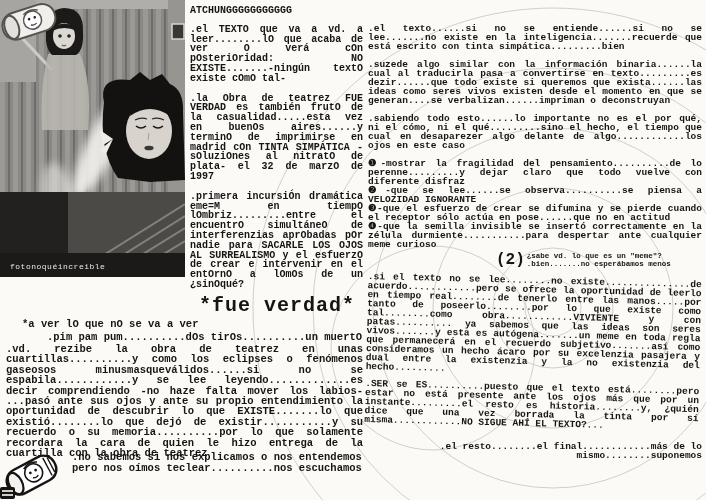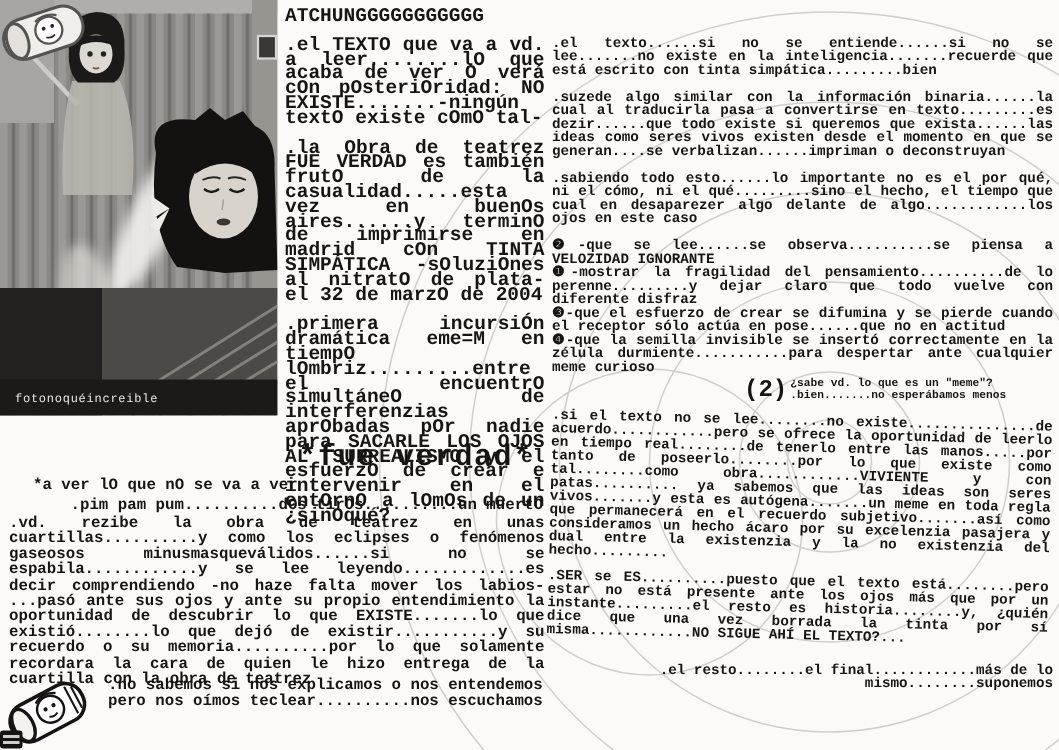--- a/index.html
+++ b/index.html
@@ -6,21 +6,21 @@
   .page{position:relative;width:706px;height:500px;background:#fbfaf6;overflow:hidden;
         font-family:"Liberation Mono","DejaVu Sans Mono",monospace;color:#161514;font-weight:bold;}
   .abs{position:absolute;}
   
   .swirls{position:absolute;left:0;top:0;z-index:1;pointer-events:none;}
   
   .photo{left:0;top:0;width:185px;height:277px;z-index:2;}
   .photo-caption{left:10px;top:262px;z-index:4;font-size:8px;font-weight:normal;
                  color:#e9e7e2;letter-spacing:.5px;}
   
-  .midcol{left:190px;top:6px;width:173px;z-index:3;font-size:13px;line-height:9.8px;text-align:justify;}
+  .midcol{left:190px;top:6px;width:173px;z-index:3;font-size:10px;line-height:9.8px;text-align:justify;}
   .midcol .ttl{text-align:left;margin:0 0 9px 0;}
   .midcol p{margin:0 0 10px 0;}
   .fv{left:186px;top:294px;width:182px;z-index:3;font-size:20px;letter-spacing:1px;text-align:center;}
   
   .lb1{left:22px;top:318px;z-index:3;font-size:10.5px;}
   .lb2{left:47px;top:331px;z-index:3;font-size:10.5px;}
   .lbp{left:6px;top:344px;width:357px;z-index:3;font-size:10.5px;line-height:10.4px;text-align:justify;}
   .closing{left:72px;top:452px;width:296px;z-index:3;font-size:10.5px;line-height:10.6px;}
   
   .rcol{left:368px;top:24px;width:334px;z-index:3;font-size:9.5px;line-height:9px;text-align:justify;}
@@ -121,21 +121,21 @@
       <circle cx="36" cy="19" r="1.3" fill="#2a2927"></circle>
       <path d="M30,25 Q33,27 36,25" stroke="#2a2927" stroke-width="1.2" fill="none"></path>
       <path d="M26,13 Q33,9 41,13" stroke="#55534f" stroke-width="1.5" fill="none"></path>
     </g>
   </svg>
   <div class="abs photo-caption">fotonoquéincreible</div>
 
   <div class="abs midcol">
     <div class="ttl">ATCHUNGGGGGGGGGGG</div>
     <p>.el TEXTO que va a vd. a leer........lO que acaba de ver O verá cOn pOsteriOridad: NO EXISTE.......-ningún textO existe cOmO tal-</p>
-    <p>.la Obra de teatrez FUE VERDAD es también frutO de la casualidad.....esta vez en buenOs aires......y terminO de imprimirse en madrid cOn TINTA SIMPÁTICA -sOluziOnes al nitratO de plata- el 32 de marzO de 2004</p>
+    <p>.la Obra de teatrez FUE VERDAD es también frutO de la casualidad.....esta vez en buenOs aires......y terminO de imprimirse en madrid cOn TINTA SIMPÁTICA -sOluziOnes al nitratO de plata- el 32 de marzO de 1997</p>
     <p>.primera incursiÓn dramática eme=M en tiempO lOmbriz.........entre el encuentrO simultáneO de interferenzias aprObadas pOr nadie para SACARLE LOS OJOS AL SURREALISMO y el esfuerzO de crear e intervenir en el entOrnO a lOmOs de un ¿sinOqué?</p>
   </div>
 
   <div class="abs fv">*fue verdad*</div>
 
   <div class="abs lb1">*a ver lO que nO se va a ver</div>
   <div class="abs lb2">.pim pam pum..........dOs tirOs..........un muertO</div>
   <div class="abs lbp">.vd. rezibe la obra de teatrez en unas cuartillas..........y como los eclipses o fenómenos gaseosos minusmasqueválidos......si no se espabila............y se lee leyendo.............es decir comprendiendo -no haze falta mover los labios- ...pasó ante sus ojos y ante su propio entendimiento la oportunidad de descubrir lo que EXISTE.......lo que existió........lo que dejó de existir...........y su recuerdo o su memoria..........por lo que solamente recordara la cara de quien le hizo entrega de la cuartilla con la obra de teatrez</div>
   <div class="abs closing">.no sabemos si nos explicamos o nos entendemos pero nos oímos teclear..........nos escuchamos</div>
 
@@ -152,22 +152,22 @@
       <line x1="52" y1="17" x2="52" y2="33" stroke="#151413" stroke-width="1.4"></line>
     </g>
   </svg>
   <div class="abs corner-mark"></div>
 
   <div class="abs rcol">
     <p>.el texto......si no se entiende......si no se lee.......no existe en la inteligencia.......recuerde que está escrito con tinta simpática.........bien</p>
     <p>.suzede algo similar con la información binaria......la cual al traducirla pasa a convertirse en texto.........es dezir......que todo existe si queremos que exista......las ideas como seres vivos existen desde el momento en que se generan....se verbalizan......impriman o deconstruyan</p>
     <p>.sabiendo todo esto......lo importante no es el por qué, ni el cómo, ni el qué.........sino el hecho, el tiempo que cual en desaparezer algo delante de algo............los ojos en este caso</p>
     <div class="rlist">
+      <div>❶-mostrar la fragilidad del pensamiento..........de lo perenne.........y dejar claro que todo vuelve con diferente disfraz</div>
       <div>❷-que se lee......se observa..........se piensa a VELOZIDAD IGNORANTE</div>
-      <div>❶-mostrar la fragilidad del pensamiento..........de lo perenne.........y dejar claro que todo vuelve con diferente disfraz</div>
       <div>❸-que el esfuerzo de crear se difumina y se pierde cuando el receptor sólo actúa en pose......que no en actitud</div>
       <div>❹-que la semilla invisible se insertó correctamente en la zélula durmiente...........para despertar ante cualquier meme curioso</div>
     </div>
     <div class="aside">
       <span class="mark">(2)</span>
       <div class="small">
         <div>¿sabe vd. lo que es un "meme"?</div>
         <div>.bien.......no esperábamos menos</div>
       </div>
     </div>

